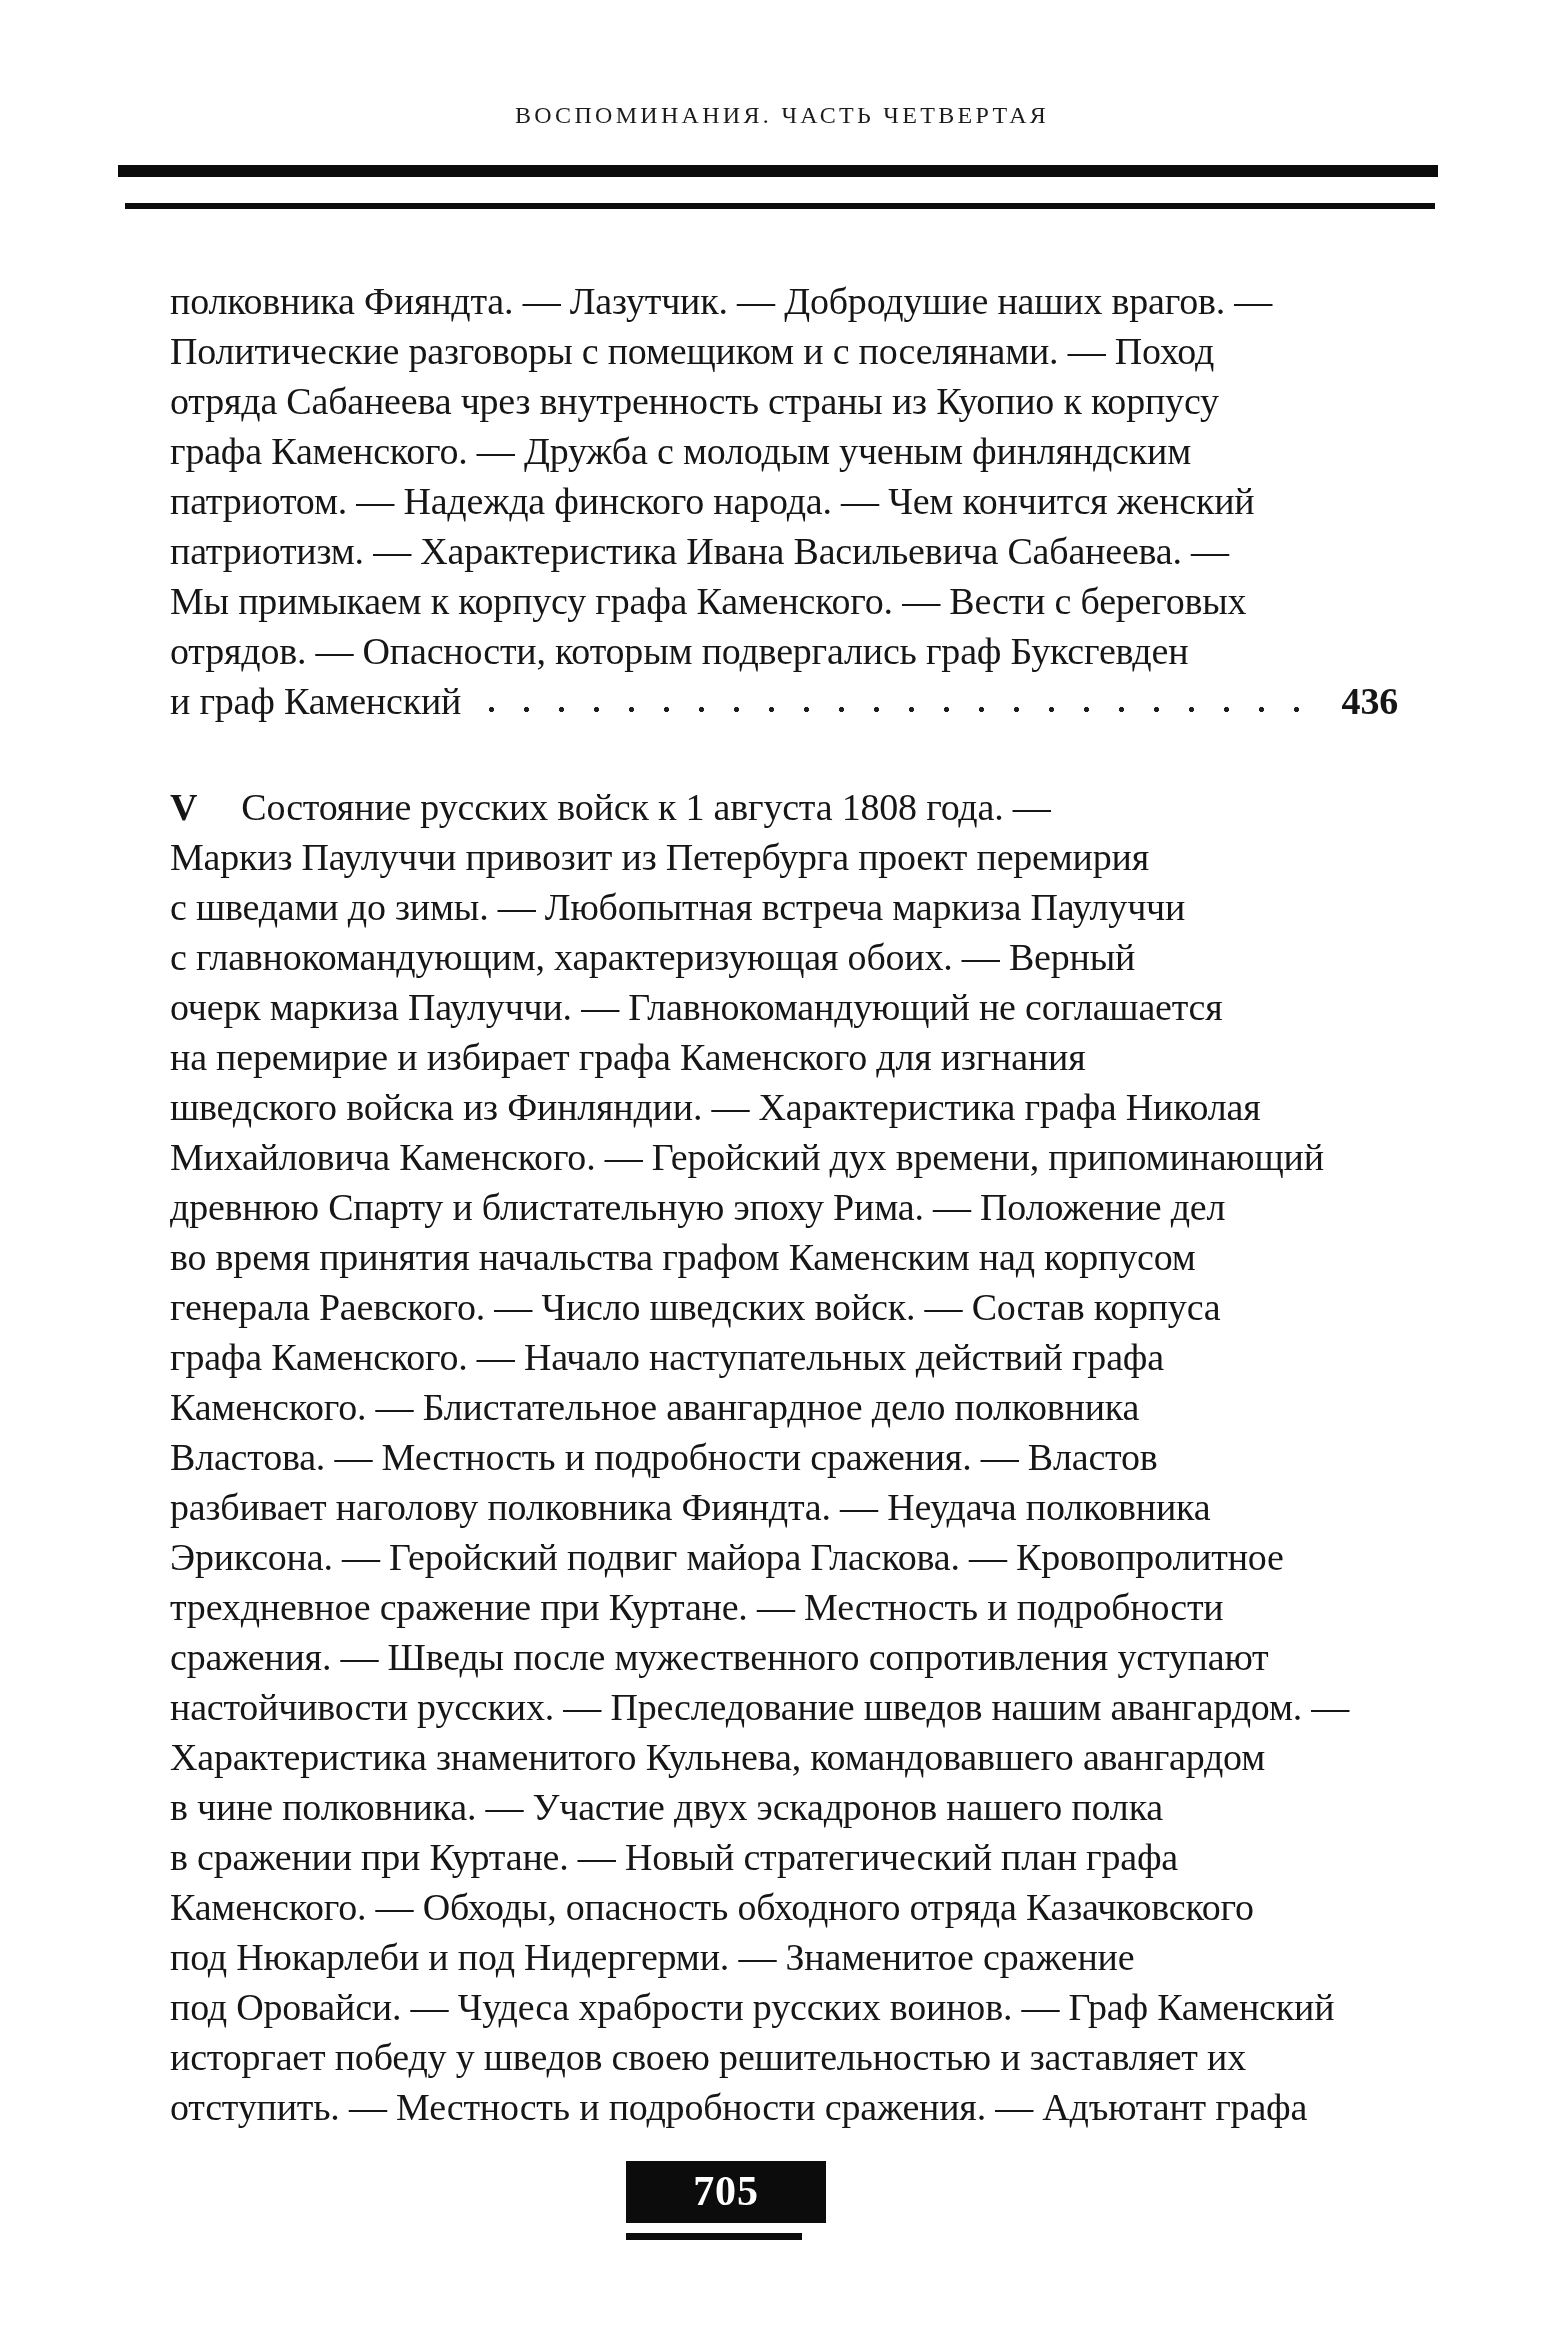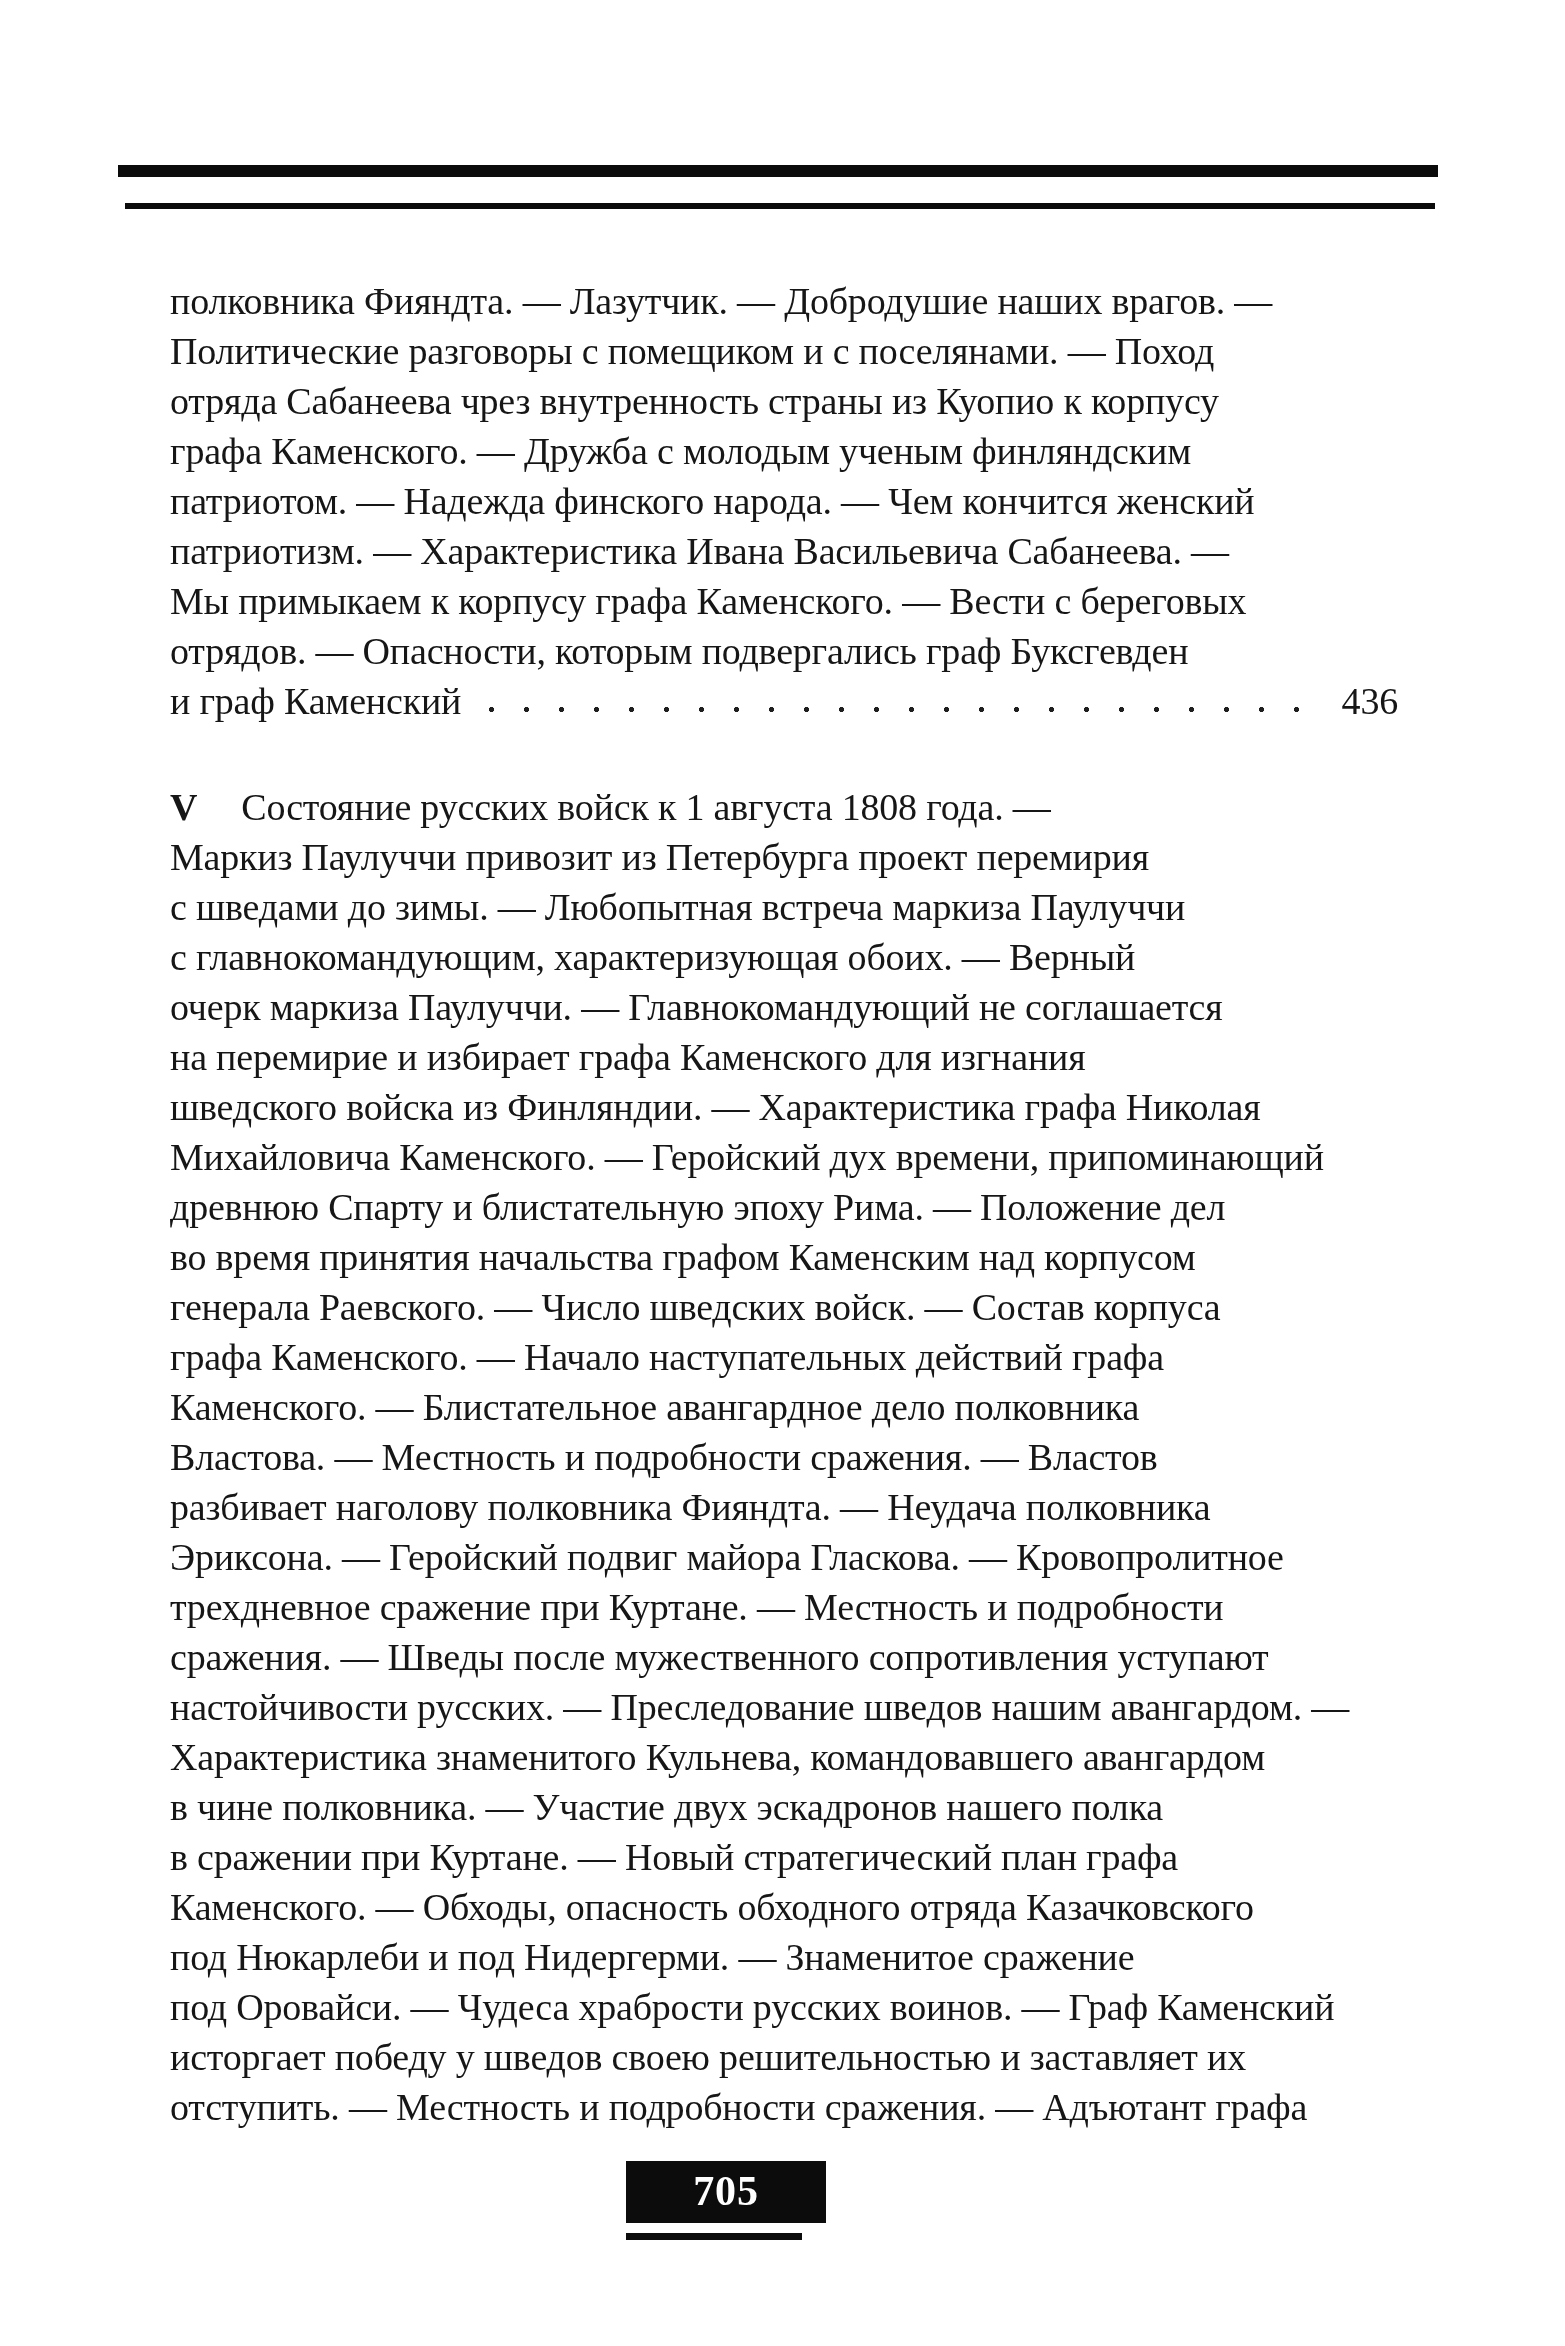--- a/index.html
+++ b/index.html
@@ -63,21 +63,21 @@
   .leader-row .dots {
     flex: 1;
     align-self: flex-end;
     height: 8.5px;
     margin: 0 15px 12.3px 13.2px;
     background-image: radial-gradient(circle, #1e1e1e 2.3px, rgba(0,0,0,0) 2.8px);
     background-size: 35px 8.5px;
     background-repeat: repeat-x;
     background-position: left center;
   }
-  .leader-row .pageref { flex: 0 0 auto; }
+  .leader-row .pageref { flex: 0 0 auto; font-weight: bold; }
   
   .folio-box {
     position: absolute;
     left: 626px;
     top: 2161px;
     width: 200px;
     height: 62px;
     background: #0c0c0c;
     color: #ffffff;
     font-size: 42px;
@@ -93,20 +93,21 @@
     width: 176px;
     height: 6.6px;
     background: #0c0c0c;
   }
 </style>
 </head>
 <body>
 
 <div class="page">
 
+  <div class="running-head">ВОСПОМИНАНИЯ. ЧАСТЬ ЧЕТВЕРТАЯ</div>
   <div class="rule-thick"></div>
   <div class="rule-thin"></div>
 
   <section class="toc-entry entry-iv">
     <div>
         <div class="line">полковника Фияндта. — Лазутчик. — Добродушие наших врагов. —</div>
         <div class="line">Политические разговоры с помещиком и с поселянами. — Поход</div>
         <div class="line">отряда Сабанеева чрез внутренность страны из Куопио к корпусу</div>
         <div class="line">графа Каменского. — Дружба с молодым ученым финляндским</div>
         <div class="line">патриотом. — Надежда финского народа. — Чем кончится женский</div>

